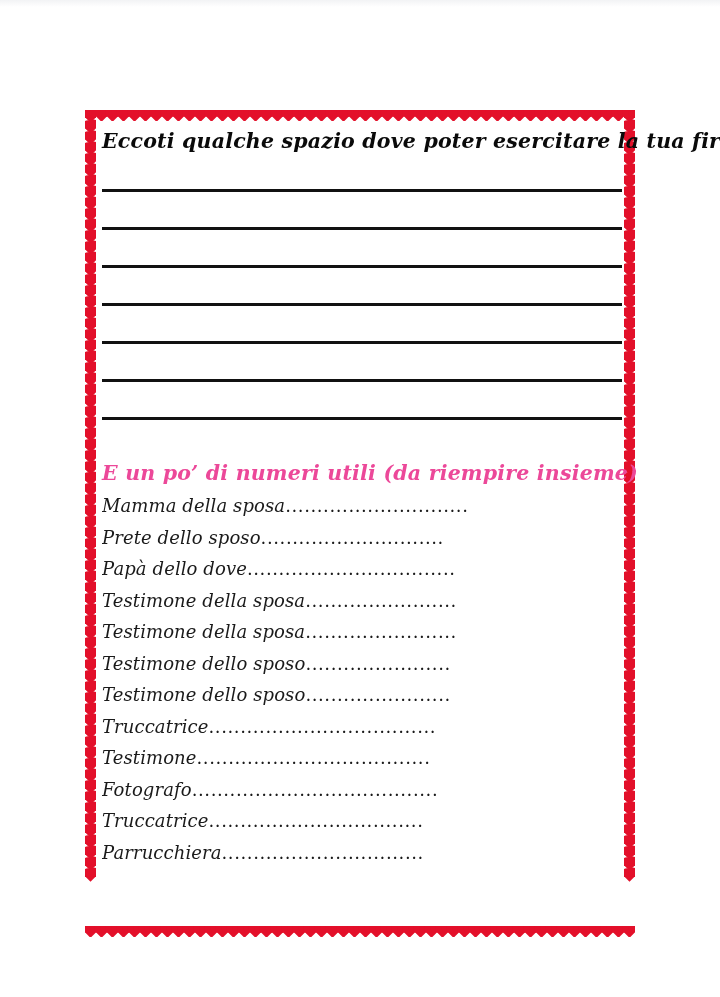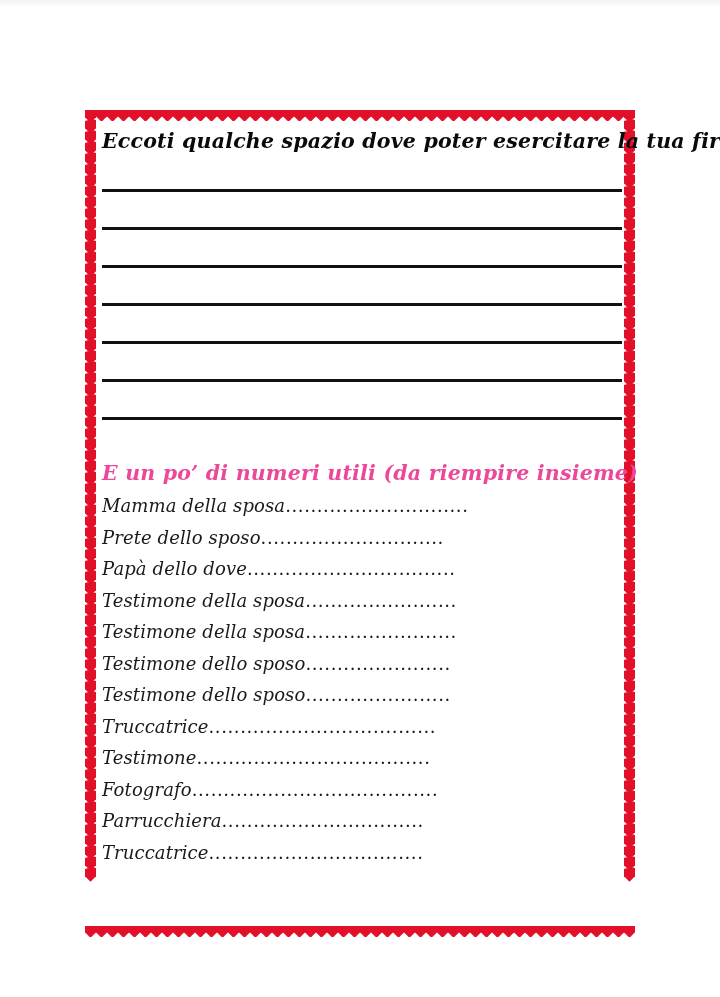--- a/index.html
+++ b/index.html
@@ -325,18 +325,18 @@
         <div class="contact-row"><span class="contact-label">Mamma della sposa</span><span class="contact-dots">.............................</span></div>
         <div class="contact-row"><span class="contact-label">Prete dello sposo</span><span class="contact-dots">.............................</span></div>
         <div class="contact-row"><span class="contact-label">Papà dello dove</span><span class="contact-dots">.................................</span></div>
         <div class="contact-row"><span class="contact-label">Testimone della sposa</span><span class="contact-dots">........................</span></div>
         <div class="contact-row"><span class="contact-label">Testimone della sposa</span><span class="contact-dots">........................</span></div>
         <div class="contact-row"><span class="contact-label">Testimone dello sposo</span><span class="contact-dots">.......................</span></div>
         <div class="contact-row"><span class="contact-label">Testimone dello sposo</span><span class="contact-dots">.......................</span></div>
         <div class="contact-row"><span class="contact-label">Truccatrice</span><span class="contact-dots">....................................</span></div>
         <div class="contact-row"><span class="contact-label">Testimone</span><span class="contact-dots">.....................................</span></div>
         <div class="contact-row"><span class="contact-label">Fotografo</span><span class="contact-dots">.......................................</span></div>
+        <div class="contact-row"><span class="contact-label">Truccatrice</span><span class="contact-dots">..................................</span></div>
         <div class="contact-row"><span class="contact-label">Parrucchiera</span><span class="contact-dots">................................</span></div>
-        <div class="contact-row"><span class="contact-label">Truccatrice</span><span class="contact-dots">..................................</span></div>
       </div>
 
   </div>
 </div>
 
 </body></html>

